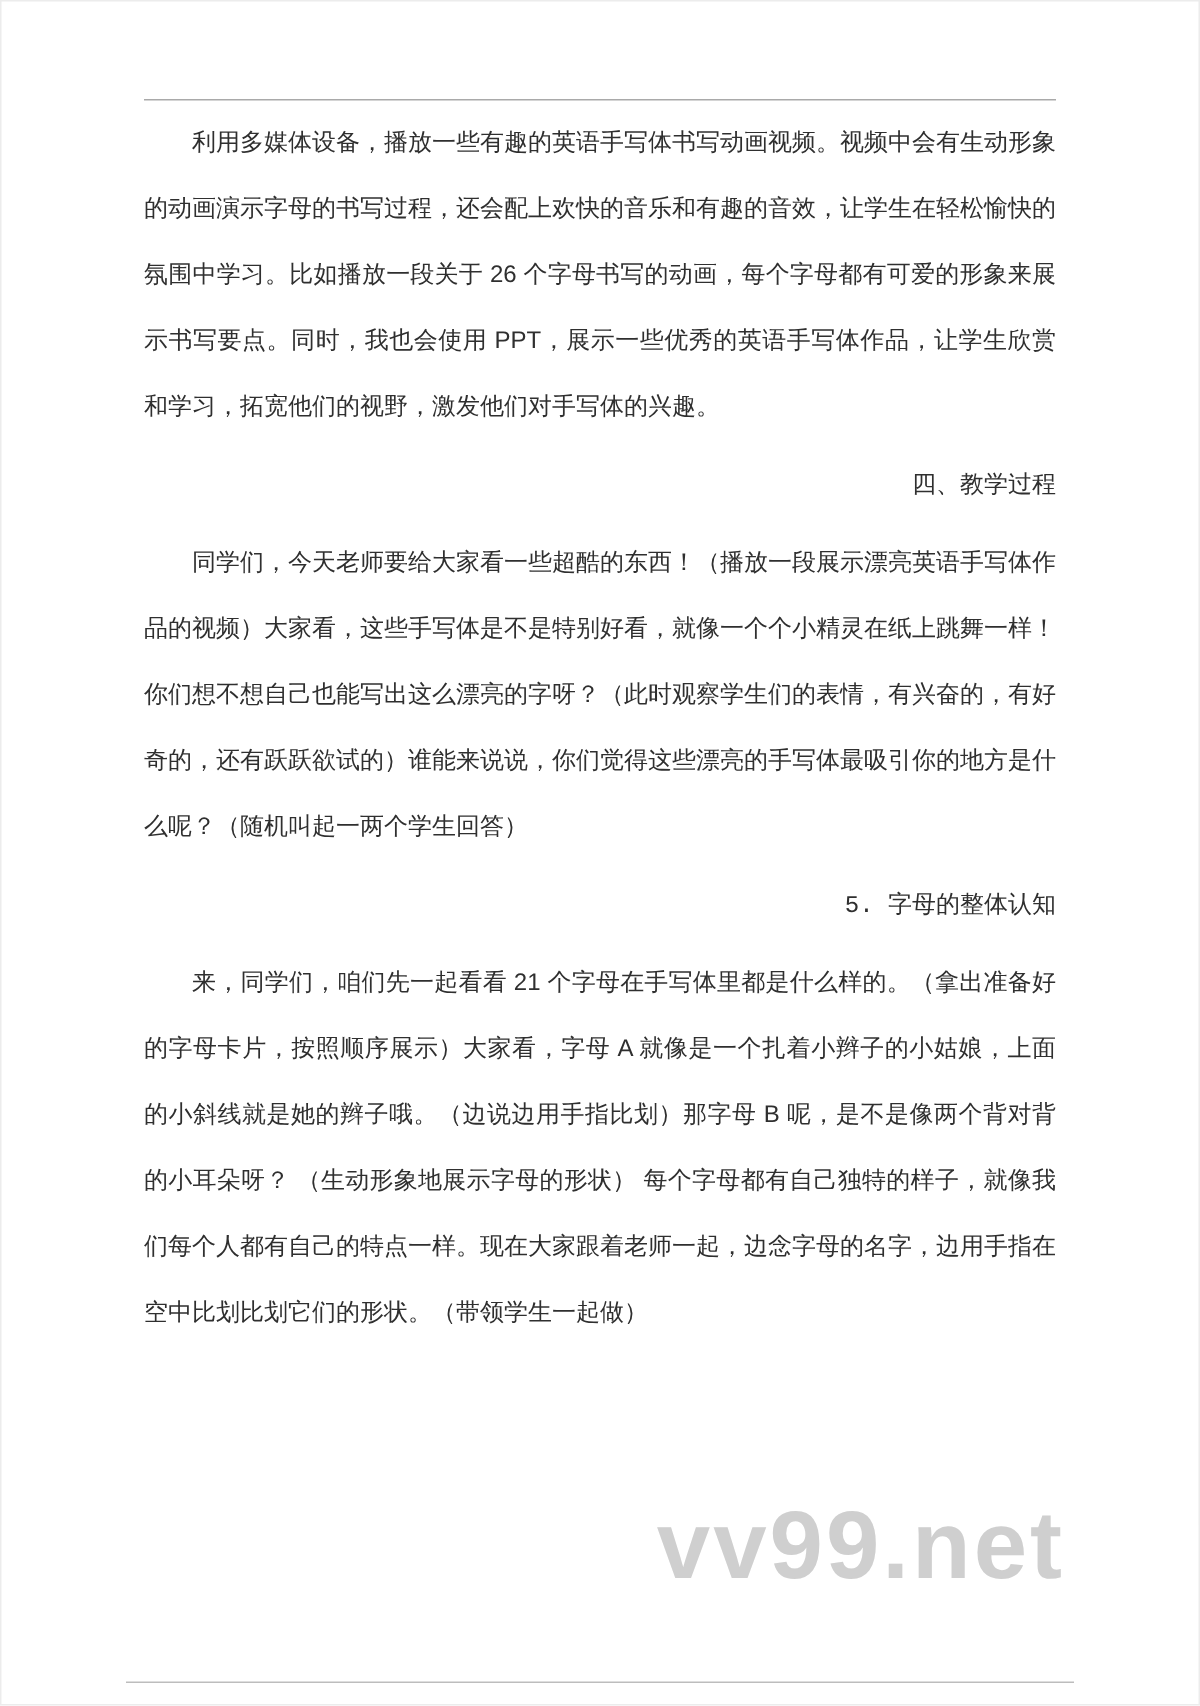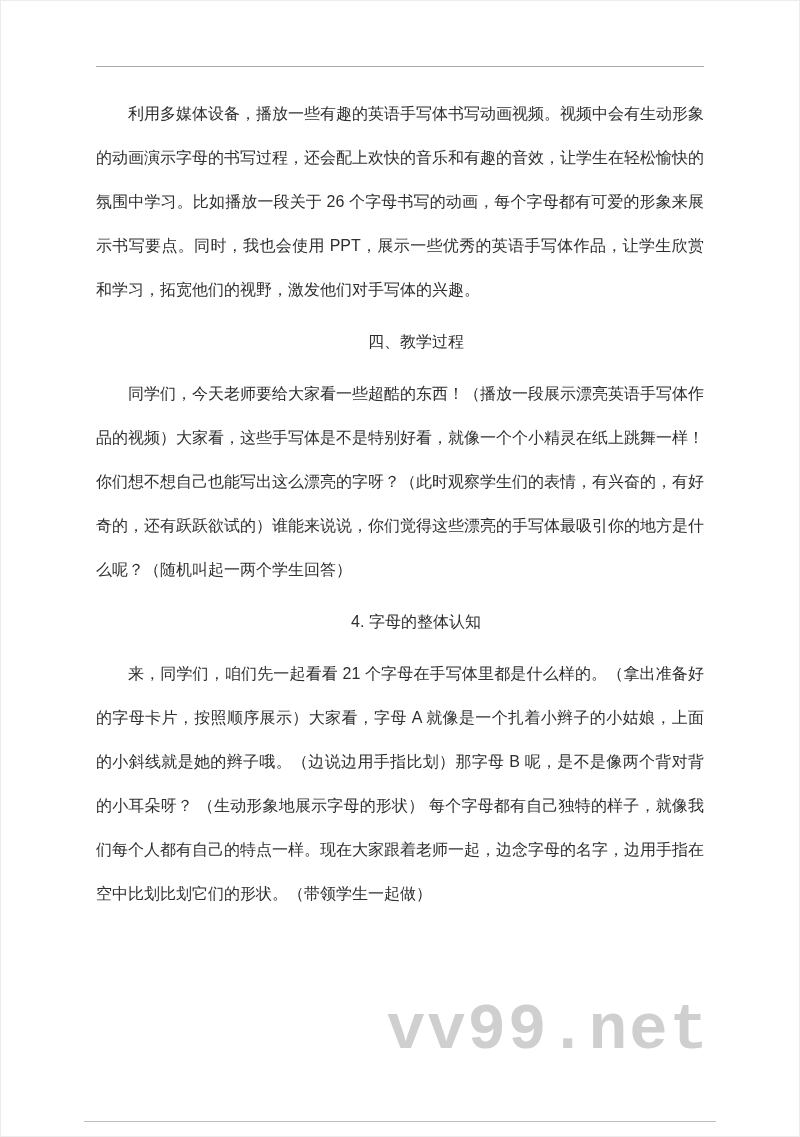--- a/index.html
+++ b/index.html
@@ -19,48 +19,49 @@
   }
   .rule-top {
     position: absolute;
     top: 66px;
     left: 96px;
     right: 96px;
     border-top: 1px solid #a9a9a9;
   }
   .content {
     position: absolute;
-    top: 92px;
+    top: 74px;
     left: 96px;
     width: 608px;
     z-index: 2;
   }
   .content p {
     margin: 0 0 8px 0;
     font-size: 16px;
     line-height: 44px;
     color: #2f2f2f;
     text-align: justify;
     text-indent: 2em;
     word-break: break-all;
   }
   .content p.heading {
-    text-align: center;
+    text-align: right;
+    font-family: Liberation Mono, monospace;
   }
   .watermark {
     position: absolute;
     right: 90px;
     bottom: 70px;
     font-size: 64px;
     font-weight: 700;
     letter-spacing: 2px;
     color: #c7c7c7;
     opacity: 0.85;
     z-index: 1;
-    font-family: Liberation Mono, monospace;
+    font-family: Liberation Sans, sans-serif;
     user-select: none;
   }
   .rule-bottom {
     position: absolute;
     bottom: 15px;
     left: 84px;
     right: 84px;
     border-top: 1px solid #bdbdbd;
   }
 </style>
@@ -68,21 +69,21 @@
 <body>
 
 <div class="page">
 
   <div class="rule-top"></div>
 
   <div class="content">
     <p class="body">利用多媒体设备，播放一些有趣的英语手写体书写动画视频。视频中会有生动形象的动画演示字母的书写过程，还会配上欢快的音乐和有趣的音效，让学生在轻松愉快的氛围中学习。比如播放一段关于 26 个字母书写的动画，每个字母都有可爱的形象来展示书写要点。同时，我也会使用 PPT，展示一些优秀的英语手写体作品，让学生欣赏和学习，拓宽他们的视野，激发他们对手写体的兴趣。</p>
     <p class="heading">四、教学过程</p>
     <p class="body">同学们，今天老师要给大家看一些超酷的东西！（播放一段展示漂亮英语手写体作品的视频）大家看，这些手写体是不是特别好看，就像一个个小精灵在纸上跳舞一样！你们想不想自己也能写出这么漂亮的字呀？（此时观察学生们的表情，有兴奋的，有好奇的，还有跃跃欲试的）谁能来说说，你们觉得这些漂亮的手写体最吸引你的地方是什么呢？（随机叫起一两个学生回答）</p>
-    <p class="heading">4. 字母的整体认知</p>
+    <p class="heading">5. 字母的整体认知</p>
     <p class="body">来，同学们，咱们先一起看看 21 个字母在手写体里都是什么样的。（拿出准备好的字母卡片，按照顺序展示）大家看，字母 A 就像是一个扎着小辫子的小姑娘，上面的小斜线就是她的辫子哦。（边说边用手指比划）那字母 B 呢，是不是像两个背对背的小耳朵呀？ （生动形象地展示字母的形状） 每个字母都有自己独特的样子，就像我们每个人都有自己的特点一样。现在大家跟着老师一起，边念字母的名字，边用手指在空中比划比划它们的形状。（带领学生一起做）</p>
   </div>
 
   <div class="watermark">vv99.net</div>
 
   <div class="rule-bottom"></div>
 
 </div>
 
 </body></html>

